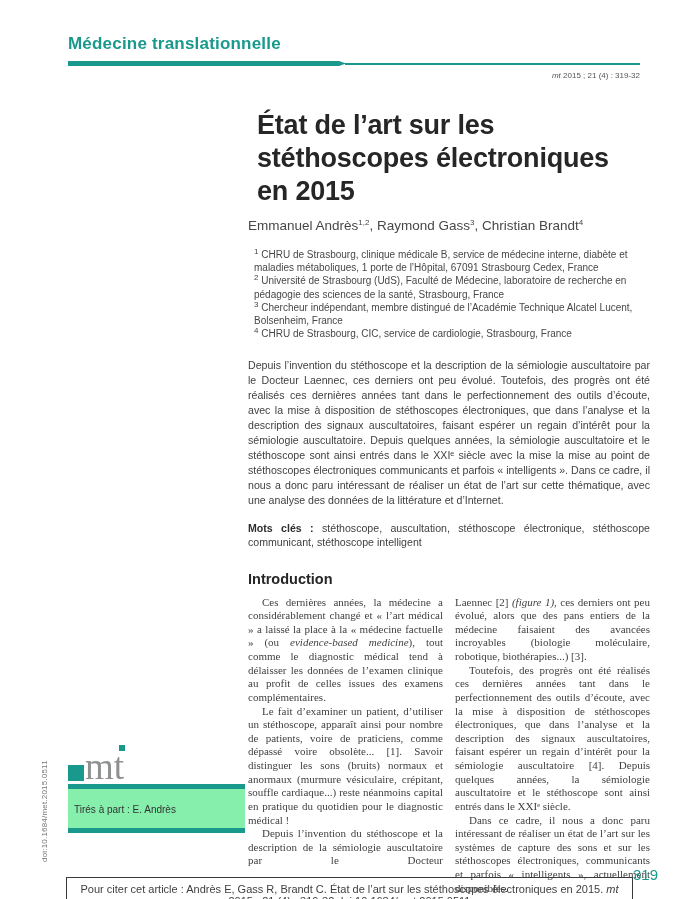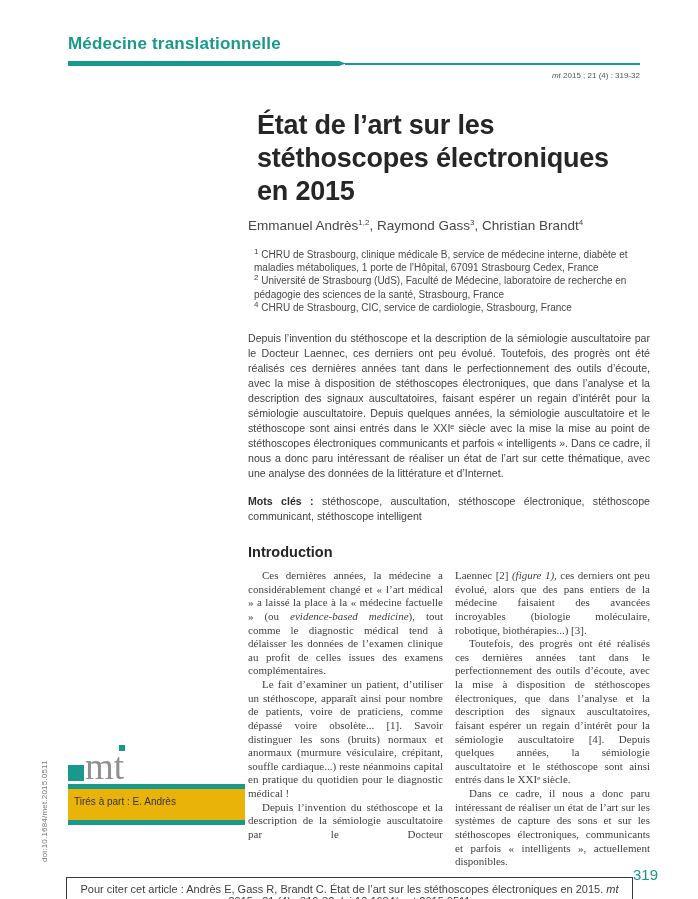--- a/index.html
+++ b/index.html
@@ -39,21 +39,21 @@
   
   .doi-vertical{position:absolute;left:40px;top:862px;transform:rotate(-90deg);
     transform-origin:0 0;font-size:8px;color:#777;white-space:nowrap;letter-spacing:.2px;}
   .mt-block{position:absolute;left:68px;top:747px;width:177px;}
   .mt-logo{position:relative;height:37px;}
   .logo-sq{position:absolute;left:0;bottom:3px;width:16px;height:16px;background:#18998C;}
   .logo-mt{position:absolute;left:17px;bottom:-4px;font-size:37px;color:#8F9191;
     font-family:"Liberation Serif",serif;letter-spacing:0;}
   .logo-tittle{position:absolute;left:51px;top:-2px;width:6px;height:6px;background:#18998C;}
   .tap-bar{height:5px;background:#18998C;}
-  .tap-box{background:#eab308;padding:2px 6px 11px 6px;}
+  .tap-box{background:#86efac;padding:10px 6px 11px 6px;}
   .tap-text{font-size:10px;color:#333;}
   
   .cite-box{position:absolute;left:66px;top:877px;width:561px;border:1px solid #3a3a3a;
     padding:5px 2px 5px 2px;font-size:11px;color:#3f3f3f;text-align:center;}
   .cite-box i{font-style:italic;}
   .page-number{position:absolute;right:40px;top:866px;font-size:15px;color:#18998C;}
 </style>
 </head>
 <body>
 
@@ -72,20 +72,21 @@
 
   <div class="main">
 
     <h1 class="title" style="margin:9px;">État de l’art sur les stéthoscopes électroniques en 2015</h1>
 
     <div class="authors"><span>Emmanuel Andrès</span><sup>1,2</sup><span>, Raymond Gass</span><sup>3</sup><span>, Christian Brandt</span><sup>4</sup></div>
 
     <div class="affiliations">
       <p class="affil"><sup>1</sup><span> CHRU de Strasbourg, clinique médicale B, service de médecine interne, diabète et maladies métaboliques, 1 porte de l’Hôpital, 67091 Strasbourg Cedex, France</span></p>
       <p class="affil"><sup>2</sup><span> Université de Strasbourg (UdS), Faculté de Médecine, laboratoire de recherche en pédagogie des sciences de la santé, Strasbourg, France</span></p>
+      <p class="affil"><sup>3</sup><span> Chercheur indépendant, membre distingué de l’Académie Technique Alcatel Lucent, Bolsenheim, France</span></p>
       <p class="affil"><sup>4</sup><span> CHRU de Strasbourg, CIC, service de cardiologie, Strasbourg, France</span></p>
     </div>
 
     <div class="abstract">Depuis l’invention du stéthoscope et la description de la sémiologie auscultatoire par le Docteur Laennec, ces derniers ont peu évolué. Toutefois, des progrès ont été réalisés ces dernières années tant dans le perfectionnement des outils d’écoute, avec la mise à disposition de stéthoscopes électroniques, que dans l’analyse et la description des signaux auscultatoires, faisant espérer un regain d’intérêt pour la sémiologie auscultatoire. Depuis quelques années, la sémiologie auscultatoire et le stéthoscope sont ainsi entrés dans le XXIᵉ siècle avec la mise la mise au point de stéthoscopes électroniques communicants et parfois « intelligents ». Dans ce cadre, il nous a donc paru intéressant de réaliser un état de l’art sur cette thématique, avec une analyse des données de la littérature et d’Internet.</div>
 
     <div class="keywords"><span class="kw-label">Mots clés :</span><span> stéthoscope, auscultation, stéthoscope électronique, stéthoscope communicant, stéthoscope intelligent</span></div>
 
     <div class="intro">
       <h2 class="intro-heading">Introduction</h2>
       <div class="columns">

